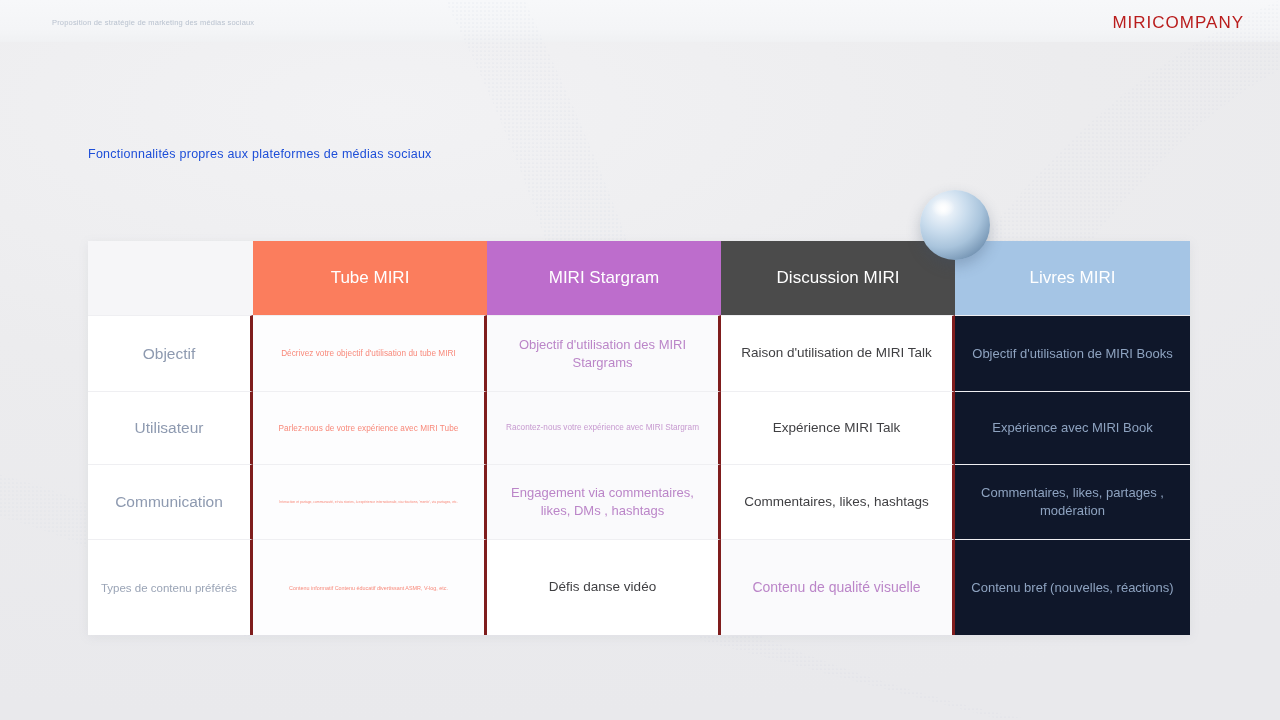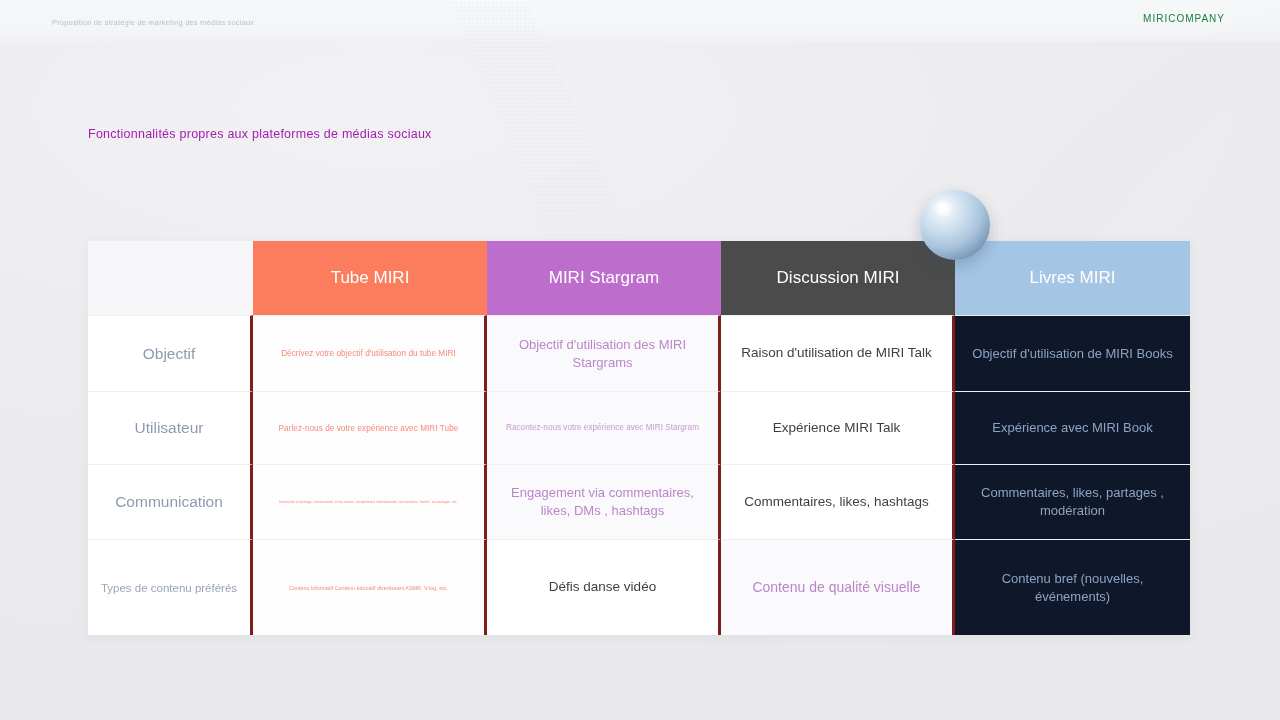--- a/index.html
+++ b/index.html
@@ -15,26 +15,26 @@
   .topband{position:absolute;left:0;top:0;width:1280px;height:42px;
     background:linear-gradient(180deg,#f7f8fa 0%,#f4f5f7 70%,#f0f1f3 100%);}
   .softwash{position:absolute;left:0;top:42px;width:1280px;height:678px;
     background:radial-gradient(120% 90% at 30% 10%, #f2f2f4 0%, #ececee 45%, #e9e9ec 100%);}
   .dotcurve{position:absolute;opacity:.55;}
 
   
   #header{position:absolute;left:0;top:0;width:1280px;height:42px;z-index:6;}
   #doc-title{position:absolute;left:52px;top:18px;font-size:7.5px;color:#b9c2cf;
     letter-spacing:.18px;white-space:nowrap;}
-  #brand{position:absolute;right:55px;top:13px;font-size:10px;color:#15803d;
+  #brand{position:absolute;right:36px;top:13px;font-size:17px;color:#b91c1c;
     letter-spacing:1.0px;white-space:nowrap;}
 
   
-  #section-title{position:absolute;left:88px;top:127px;font-size:12.5px;
-    color:#a21caf;letter-spacing:.25px;z-index:6;white-space:nowrap;}
+  #section-title{position:absolute;left:88px;top:147px;font-size:12.5px;
+    color:#1d4ed8;letter-spacing:.25px;z-index:6;white-space:nowrap;}
 
   
   #sphere{position:absolute;left:920px;top:190px;width:70px;height:70px;border-radius:50%;
     background:
       radial-gradient(circle at 33% 27%, #ffffff 0%, #e8f0f8 13%, #c9dced 34%, #a9c4dc 56%, #7d9cba 76%, #5f7d9e 90%, #47627f 100%);
     box-shadow:0 6px 14px rgba(60,80,105,.28);z-index:7;}
   #sphere-hl{position:absolute;left:16%;top:12%;width:34%;height:26%;border-radius:50%;
     background:radial-gradient(ellipse at 50% 50%, rgba(255,255,255,.92), rgba(255,255,255,0) 70%);}
 
   
@@ -181,16 +181,16 @@
     <div class="cell c2 b2">Engagement via commentaires, likes, DMs , hashtags</div>
     <div class="cell c3 b3">Commentaires, likes, hashtags</div>
     <div class="cell c4 b4">Commentaires, likes, partages , modération</div>
   </div>
 
   <div class="trow brow r4">
     <div class="cell c0 b0">Types de contenu préférés</div>
     <div class="cell c1 b1">Contenu informatif Contenu éducatif divertissant ASMR, V-log, etc.</div>
     <div class="cell c3 b3">Défis danse vidéo</div>
     <div class="cell c2 b2">Contenu de qualité visuelle</div>
-    <div class="cell c4 b4">Contenu bref (nouvelles, événements)</div>
+    <div class="cell c4 b4">Contenu bref (nouvelles, réactions)</div>
   </div>
 
 </div>
 
 </body></html>

